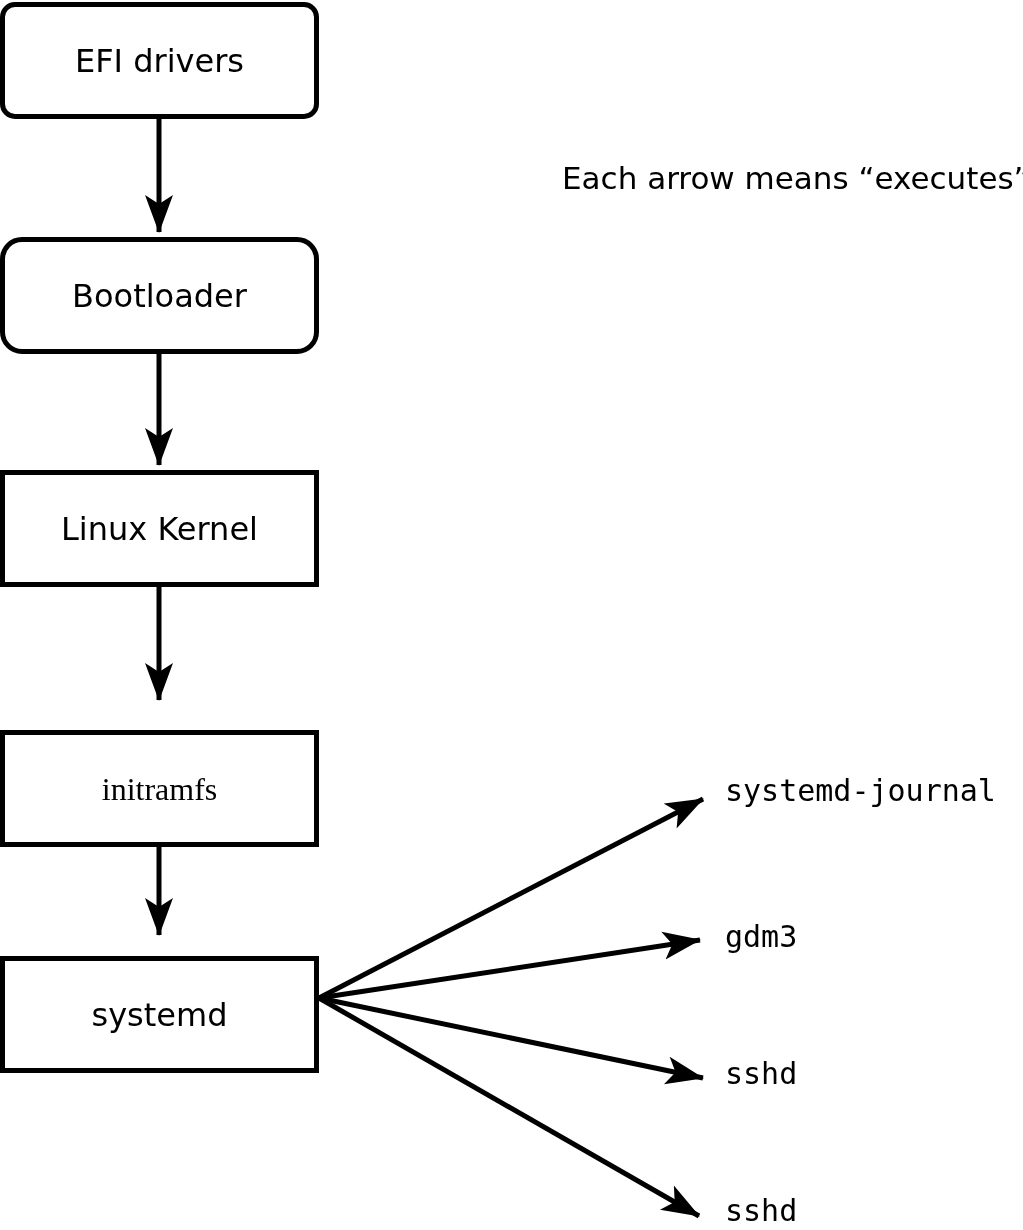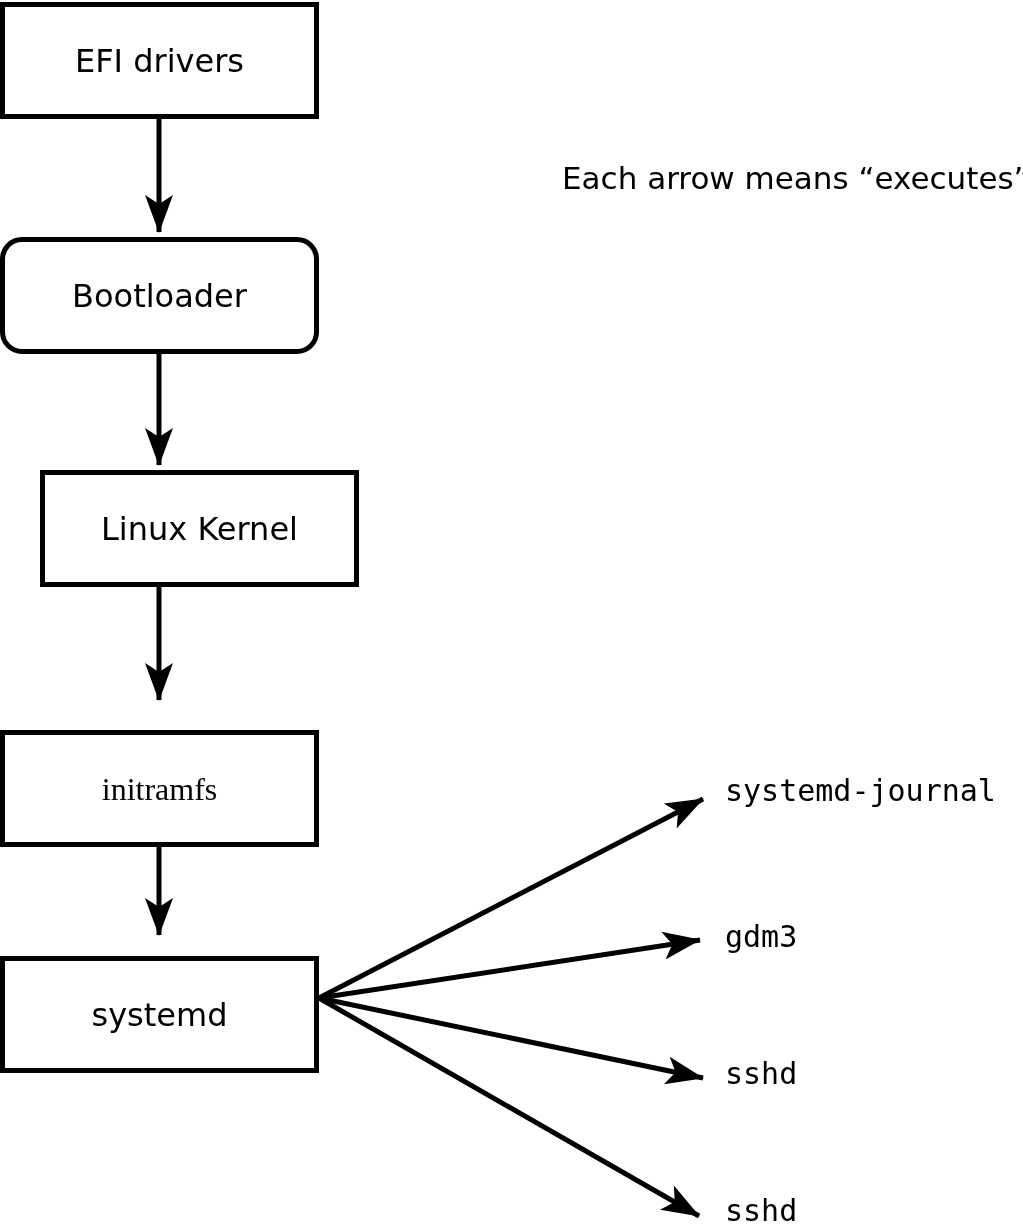--- a/index.html
+++ b/index.html
@@ -33,23 +33,23 @@
     background: #ffffff;
     display: flex;
     align-items: center;
     justify-content: center;
   }
   .node-label {
     font-size: 32px;
     line-height: 1;
     white-space: nowrap;
   }
-  .node-efi       { top: 2px; }
+  .node-efi       { top: 2px; border-radius: 15px; }
   .node-boot      { top: 237px; border-radius: 22px; }
-  .node-kernel    { top: 470px; margin-left: 40px; }
+  .node-kernel    { top: 470px; }
   .node-initramfs { top: 730px; font-family: Liberation Serif, serif; }
   .node-systemd   { top: 956px; }
   .caption {
     position: absolute;
     left: 562px;
     top: 163px;
     font-size: 31px;
     line-height: 1;
     white-space: nowrap;
   }

